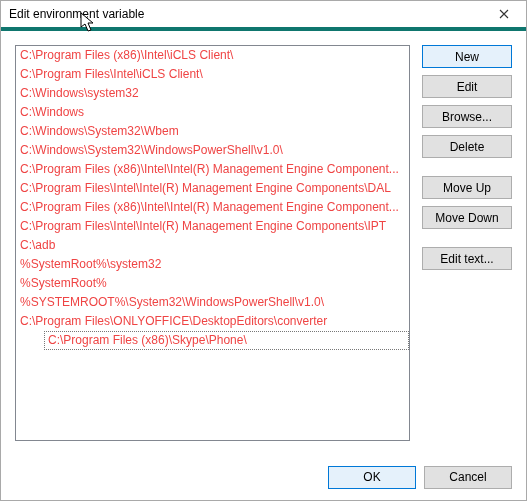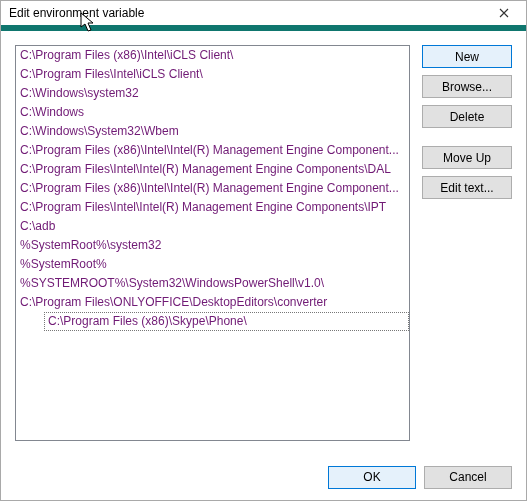--- a/index.html
+++ b/index.html
@@ -16,21 +16,21 @@
     border: 1px solid #a9a9a9;
     background: #fff;
     display: flex;
     flex-direction: column;
   }
   .titlebar {
     height: 30px;
     display: flex;
     align-items: center;
     padding-left: 8px;
-    border-bottom: 6px solid #0f766e;
+    border-bottom: 4px solid #0f766e;
   }
   .titlebar-title { flex: 1; }
   .titlebar-close {
     width: 45px; height: 29px;
     display: flex; align-items: center; justify-content: center;
     font-size: 14px; color: #333;
   }
   .body {
     flex: 1;
     display: flex;
@@ -44,21 +44,21 @@
     overflow: hidden;
     height: 396px;
   }
   .list-item {
     height: 19px;
     line-height: 19px;
     padding: 0 4px;
     white-space: nowrap;
     overflow: hidden;
     text-overflow: ellipsis;
-    color: #701a75;
+    color: #ef4444;
   }
   .list-item.editing {
     border: 1px dotted #777;
     height: 19px;
     line-height: 17px;
     padding: 0 3px;
     margin-left: 28px;
   }
   .sidebar {
     width: 90px;
@@ -107,37 +107,40 @@
     </div>
   </div>
 
   <div class="body">
     <div class="listbox" id="listbox">
         <div class="list-item">C:\Program Files (x86)\Intel\iCLS Client\</div>
         <div class="list-item">C:\Program Files\Intel\iCLS Client\</div>
         <div class="list-item">C:\Windows\system32</div>
         <div class="list-item">C:\Windows</div>
         <div class="list-item">C:\Windows\System32\Wbem</div>
+        <div class="list-item">C:\Windows\System32\WindowsPowerShell\v1.0\</div>
         <div class="list-item">C:\Program Files (x86)\Intel\Intel(R) Management Engine Component...</div>
         <div class="list-item">C:\Program Files\Intel\Intel(R) Management Engine Components\DAL</div>
         <div class="list-item">C:\Program Files (x86)\Intel\Intel(R) Management Engine Component...</div>
         <div class="list-item">C:\Program Files\Intel\Intel(R) Management Engine Components\IPT</div>
         <div class="list-item">C:\adb</div>
         <div class="list-item">%SystemRoot%\system32</div>
         <div class="list-item">%SystemRoot%</div>
         <div class="list-item">%SYSTEMROOT%\System32\WindowsPowerShell\v1.0\</div>
         <div class="list-item">C:\Program Files\ONLYOFFICE\DesktopEditors\converter</div>
         <div class="list-item editing">C:\Program Files (x86)\Skype\Phone\</div>
       </div>
 
     <div class="sidebar">
       <button class="btn focus gap-small">New</button>
+      <button class="btn gap-small">Edit</button>
       <button class="btn gap-small">Browse...</button>
       <button class="btn gap-big">Delete</button>
       <button class="btn gap-small">Move Up</button>
+      <button class="btn gap-big">Move Down</button>
       <button class="btn">Edit text...</button>
 
       <svg class="cursor" style="left:80px; top:12px;" width="18" height="22" viewBox="0 0 18 22">
         <path d="M1 1 L1 15 L5 12 L8 19 L11 18 L8 11 L13 11 Z" fill="#fff" stroke="#000" stroke-width="1"></path>
       </svg>
     </div>
   </div>
 
   <div class="footer">
     <button class="btn focus">OK</button>

